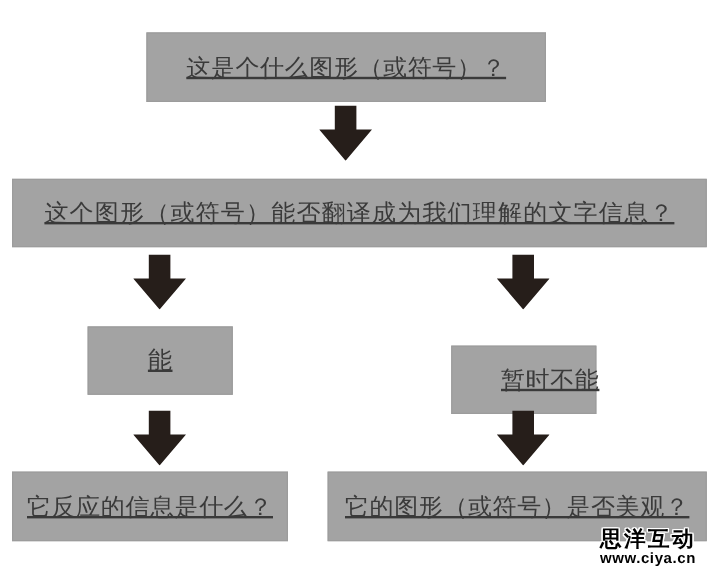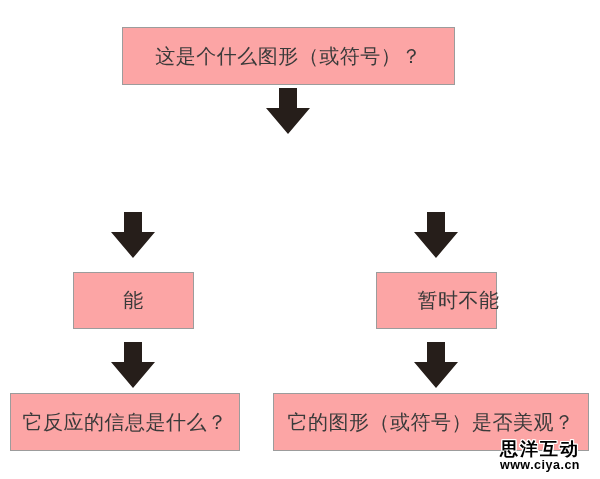--- a/index.html
+++ b/index.html
@@ -14,34 +14,35 @@
     position: relative;
     width: 600px;
     height: 479px;
     background: var(--background);
     font-family: "Liberation Sans", sans-serif;
     overflow: hidden;
   }
   .node {
     position: absolute;
     border: 1px solid var(--box-border);
-    background: #fca5a5;
+    background: #a3a3a3;
     color: var(--text);
     display: flex;
     align-items: center;
     justify-content: center;
     font-size: 20px;
     letter-spacing: 0.5px;
     text-align: center;
     white-space: nowrap;
+    text-decoration: underline;
   }
   #node-start      { left: 122px; top: 27px;  width: 333px; height: 58px; }
   #node-translate  { left: 10px;  top: 149px; width: 579px; height: 57px; letter-spacing: 1px; }
   #node-yes        { left: 73px;  top: 272px; width: 121px; height: 57px; }
-  #node-no         { left: 376px; top: 272px; width: 121px; height: 57px; padding-left: 44px; }
+  #node-no         { left: 376px; top: 288px; width: 121px; height: 57px; padding-left: 44px; }
   #node-info       { left: 10px;  top: 393px; width: 230px; height: 58px; }
   #node-aesthetic  { left: 273px; top: 393px; width: 316px; height: 58px; }
 
   .arrow {
     position: absolute;
     width: 44px;
     height: 46px;
     color: var(--arrow);
   }
   .arrow svg { display: block; width: 100%; height: 100%; }
@@ -82,20 +83,21 @@
 <div class="canvas">
 
   <div class="node" id="node-start">这是个什么图形（或符号）？</div>
 
   <div class="arrow" id="arrow-top">
     <svg viewBox="0 0 44 46" aria-hidden="true">
       <polygon points="13,0 31,0 31,20 44,20 22,46 0,20 13,20" fill="currentColor"></polygon>
     </svg>
   </div>
 
+  <div class="node" id="node-translate">这个图形（或符号）能否翻译成为我们理解的文字信息？</div>
 
   <div class="arrow" id="arrow-left-1">
     <svg viewBox="0 0 44 46" aria-hidden="true">
       <polygon points="13,0 31,0 31,20 44,20 22,46 0,20 13,20" fill="currentColor"></polygon>
     </svg>
   </div>
 
   <div class="arrow" id="arrow-right-1">
     <svg viewBox="0 0 44 46" aria-hidden="true">
       <polygon points="13,0 31,0 31,20 44,20 22,46 0,20 13,20" fill="currentColor"></polygon>

